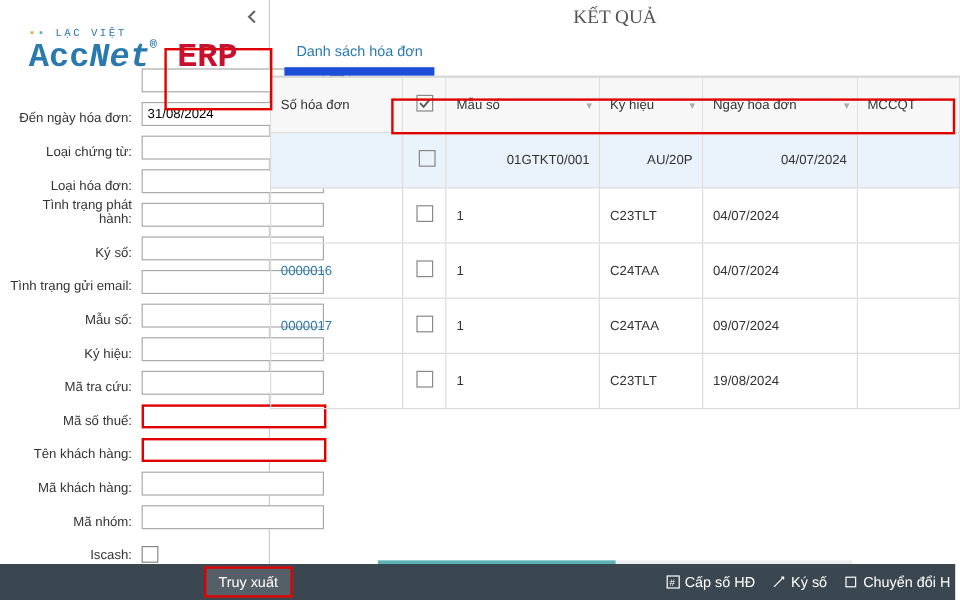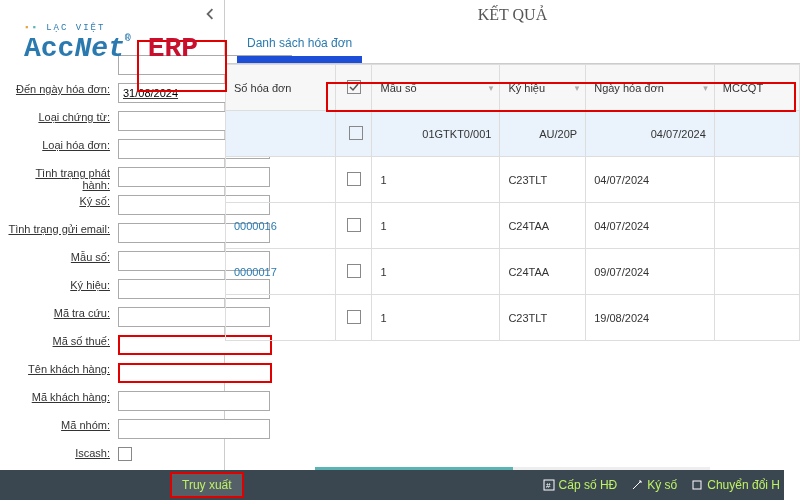--- a/index.html
+++ b/index.html
@@ -10,21 +10,21 @@
 .logo .accnet { font-size: 28px; font-weight: bold; }
 .logo .acc { color: #2a7ab0; }
 .logo .net { color: #2a7ab0; font-style: italic; }
 .logo .sup { color: #2a7ab0; font-size: 10px; vertical-align: top; }
 .logo .erp { color: #c8102e; font-weight: bold; }
 
 .main { display: flex; height: 470px; }
 .sidebar { width: 225px; padding-top: 55px; padding-left: 8px; padding-right: 8px; border-right: 1px solid #ccc; position: relative; }
 .collapse-btn { position: absolute; top: 8px; right: 8px; color: #666; cursor: pointer; }
 
-.field-row { display: flex; align-items: flex-start; margin-bottom: 6px; height: 22px; text-decoration: underline; }
+.field-row { display: flex; align-items: flex-end; margin-bottom: 6px; height: 22px; }
 .field-label { flex: 0 0 110px; text-align: right; padding-right: 8px; font-size: 11px; color: #333; }
 .field-input { flex: 1; height: 20px; border: 1px solid #aaa; font-size: 11px; padding: 0 4px; }
 .field-input.highlight { border: 2px solid #e00000; background: #fff; }
 .date-wrap { flex: 1; display: flex; }
 .date-wrap input { flex: 1; height: 20px; border: 1px solid #aaa; font-size: 11px; padding: 0 4px; }
 .date-wrap .cal-icon { width: 22px; height: 20px; border: 1px solid #aaa; border-left: none; display: flex; align-items: center; justify-content: center; background: #fff; font-size: 11px; }
 .checkbox-plain { width: 14px; height: 14px; border: 1px solid #888; }
 
 .content { flex: 1; display: flex; flex-direction: column; position: relative; }
 .result-title { text-align: center; font-family: Georgia, serif; font-size: 16px; color: #555; margin-top: 6px; margin-bottom: 6px; }
@@ -42,21 +42,21 @@
 td.link { color: #2a7ab0; }
 
 .scroll-track { height: 8px; background: #eee; margin: 6px 90px 2px 90px; position: relative; }
 .scroll-thumb { position: absolute; left: 0; width: 50%; height: 100%; background: #5bb3b3; }
 
 .pager { display: flex; align-items: center; gap: 8px; padding: 6px 18px; border-top: 1px solid #eee; font-size: 12px; color: #888; }
 .pager .pg-count { position: absolute; margin-top: -34px; left: 50%; transform: translateX(-50%); color: #555; font-size: 12px; }
 .pager .arrow { cursor: pointer; color: #bbb; }
 .pager .current { color: #2a7ab0; border-bottom: 2px solid #2a7ab0; padding: 2px 6px; }
 
-.footer { position: absolute; bottom: 0; left: 0; right: 16px; height: 30px; background: #3b4750; display: flex; align-items: center; color: #bef264; font-size: 12px; }
+.footer { position: absolute; bottom: 0; left: 0; right: 4px; height: 30px; background: #3b4750; display: flex; align-items: center; color: #ffffff; font-size: 12px; }
 .footer .truyxuat { margin-left: 170px; background: #555f68; border: 2px solid #e00000; padding: 4px 10px; cursor: pointer; }
 .footer .right-actions { margin-left: auto; display: flex; gap: 14px; padding-right: 4px; }
 .footer .right-actions .act { display: flex; align-items: center; gap: 4px; cursor: pointer; }
 
 .red-box-top { position: absolute; top: 40px; left: 137px; width: 90px; height: 52px; border: 2px solid #e00000; pointer-events: none; }
 .red-box-row { position: absolute; top: 82px; left: 326px; width: 470px; height: 30px; border: 2px solid #e00000; pointer-events: none; }
 
 svg.ico { width: 12px; height: 12px; }
 </style>
 </head>

